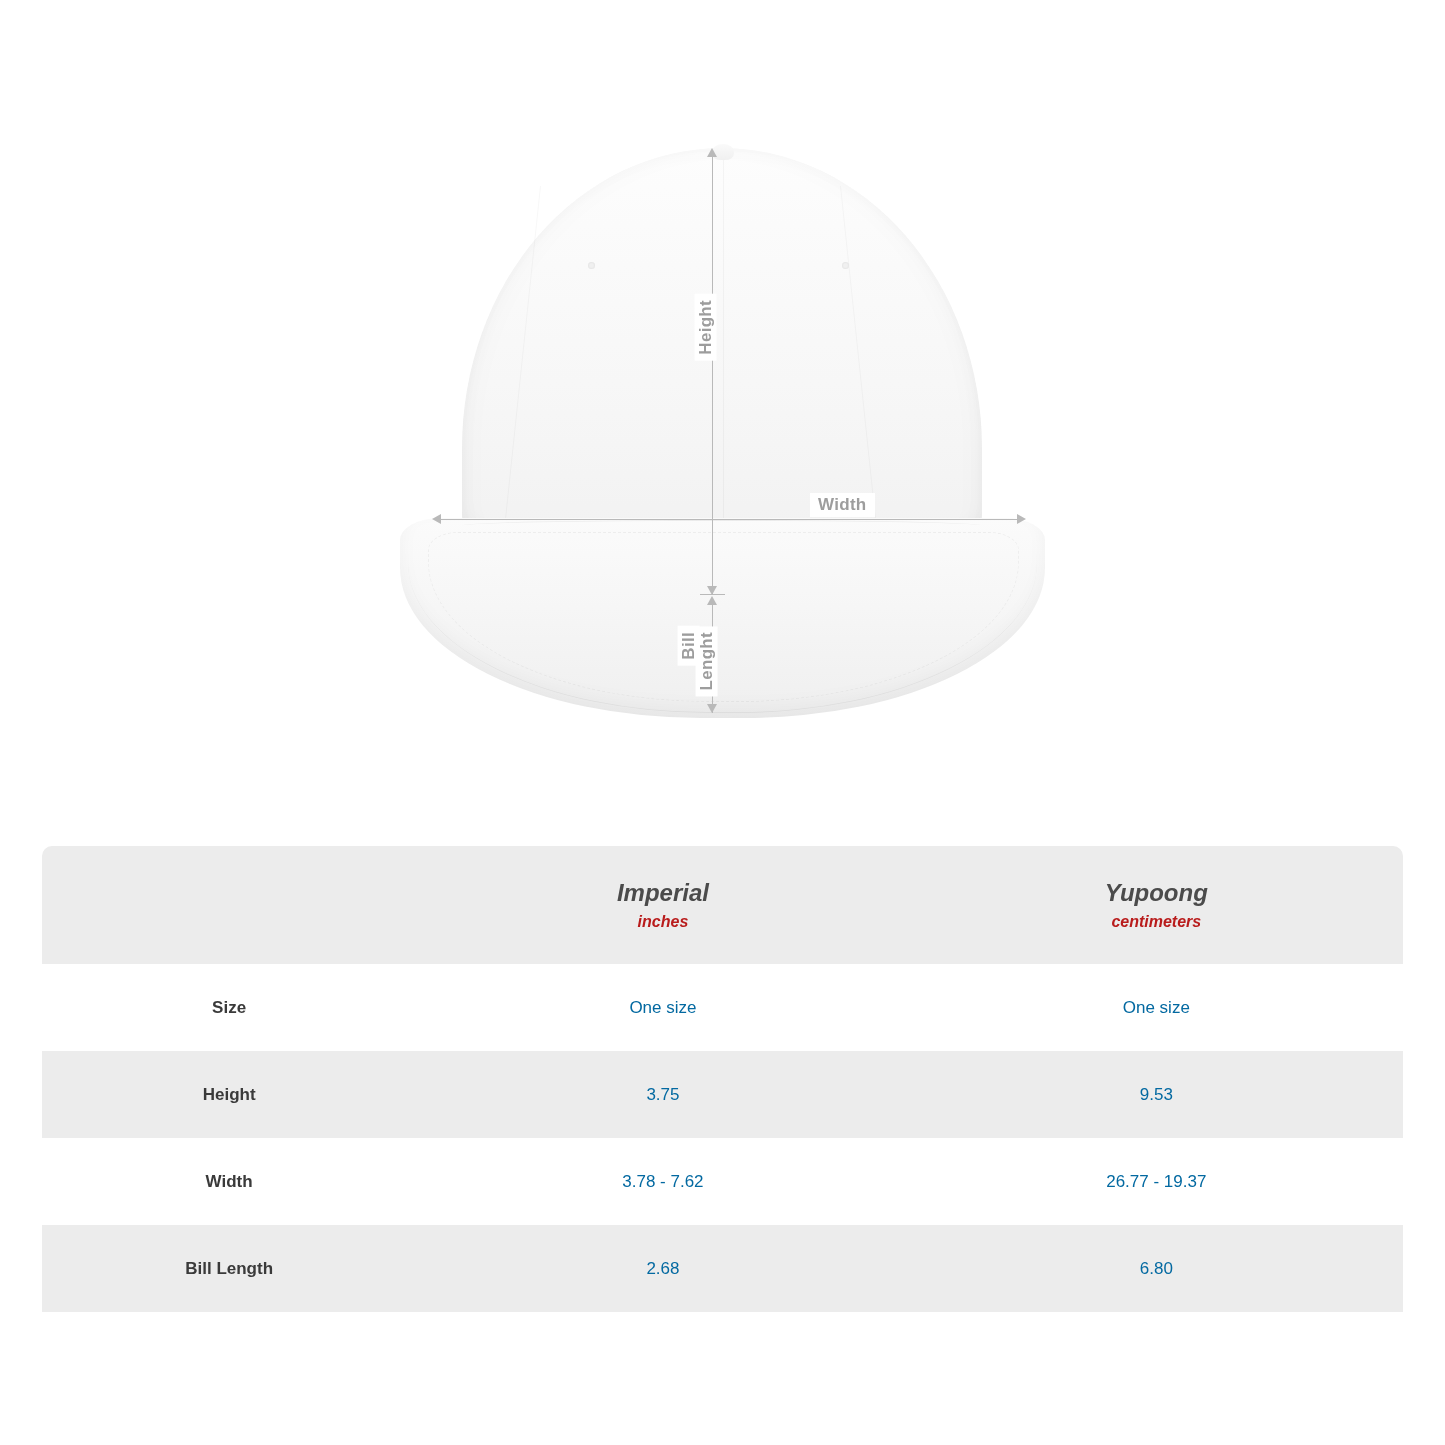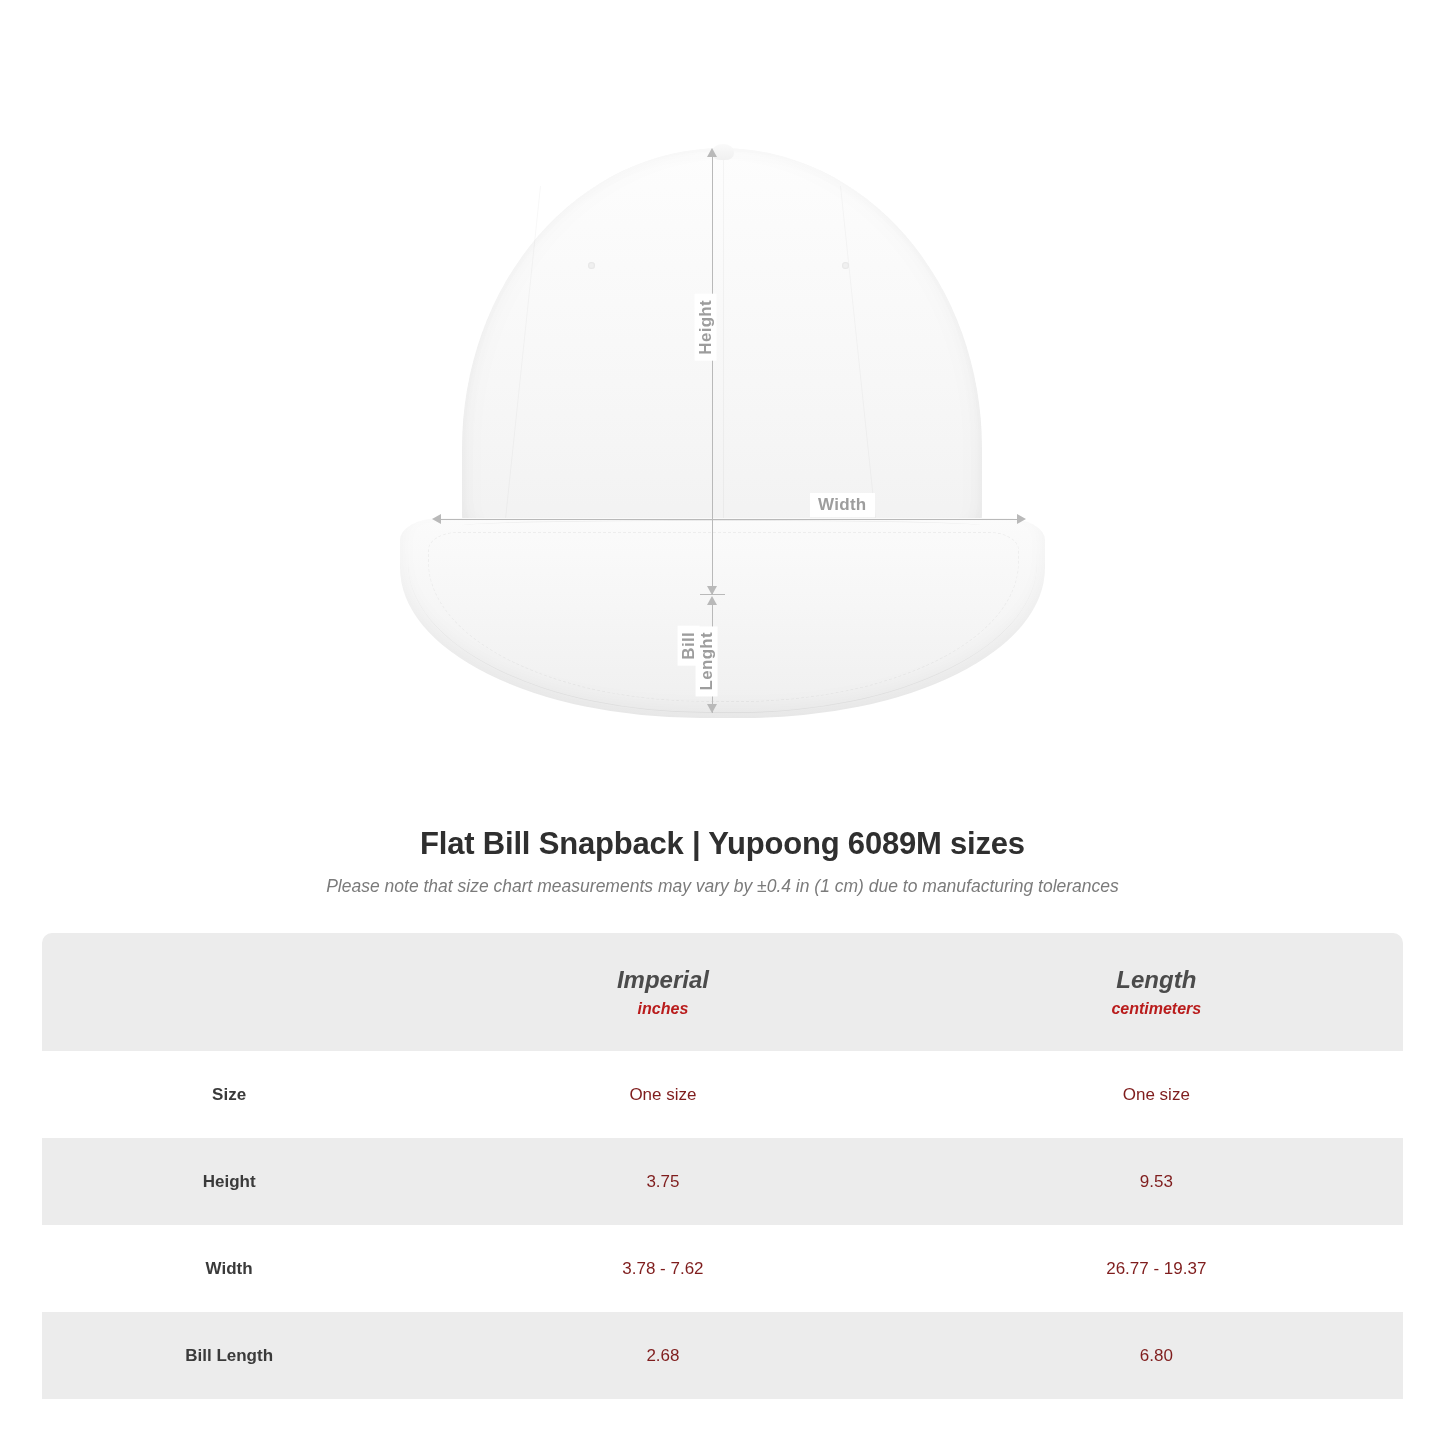--- a/index.html
+++ b/index.html
@@ -257,21 +257,21 @@
     color: #b91c1c;
     margin-top: 6px;
   }
   .row-label {
     font-size: 17px;
     font-weight: bold;
     color: #3a3a3a;
   }
   .cell-val {
     font-size: 17px;
-    color: #7f1d1d;
+    color: #0369a1;
   }
   tbody tr {
     height: 87px;
   }
   tbody tr.odd td {
     background: #ffffff;
   }
   tbody tr.even td {
     background: #ececec;
   }
@@ -324,41 +324,37 @@
       <div class="tick" style="left:700px; top:594px; width:25px; height:1px;"></div>
       <div class="arrow up" style="left:707px; top:596px;"></div>
       <div class="line-v" style="left:712px; top:603px; height:110px;"></div>
       <div class="arrow down" style="left:707px; top:704px;"></div>
       <div class="label-v" style="left:678px; top:626px;">Bill</div>
       <div class="label-v" style="left:696px; top:626px;">Lenght</div>
     </div>
 
   </div>
 
-  <div class="titles">
-    <div class="chart-title">Flat Bill Snapback | Yupoong 6089M sizes</div>
-    <div class="chart-sub">Please note that size chart measurements may vary by ±0.4 in (1 cm) due to manufacturing tolerances</div>
-  </div>
 
   <div class="table-wrap">
     <table class="size-table">
       <colgroup>
         <col class="col-label">
         <col class="col-imp">
         <col class="col-met">
       </colgroup>
       <thead>
         <tr class="head-row">
           <th></th>
           <th>
             <div class="head-unit-main">Imperial</div>
             <div class="head-unit-sub">inches</div>
           </th>
           <th>
-            <div class="head-unit-main">Length</div>
+            <div class="head-unit-main">Yupoong</div>
             <div class="head-unit-sub">centimeters</div>
           </th>
         </tr>
       </thead>
       <tbody>
         <tr class="odd">
           <td class="row-label">Size</td>
           <td class="cell-val">One size</td>
           <td class="cell-val">One size</td>
         </tr>

